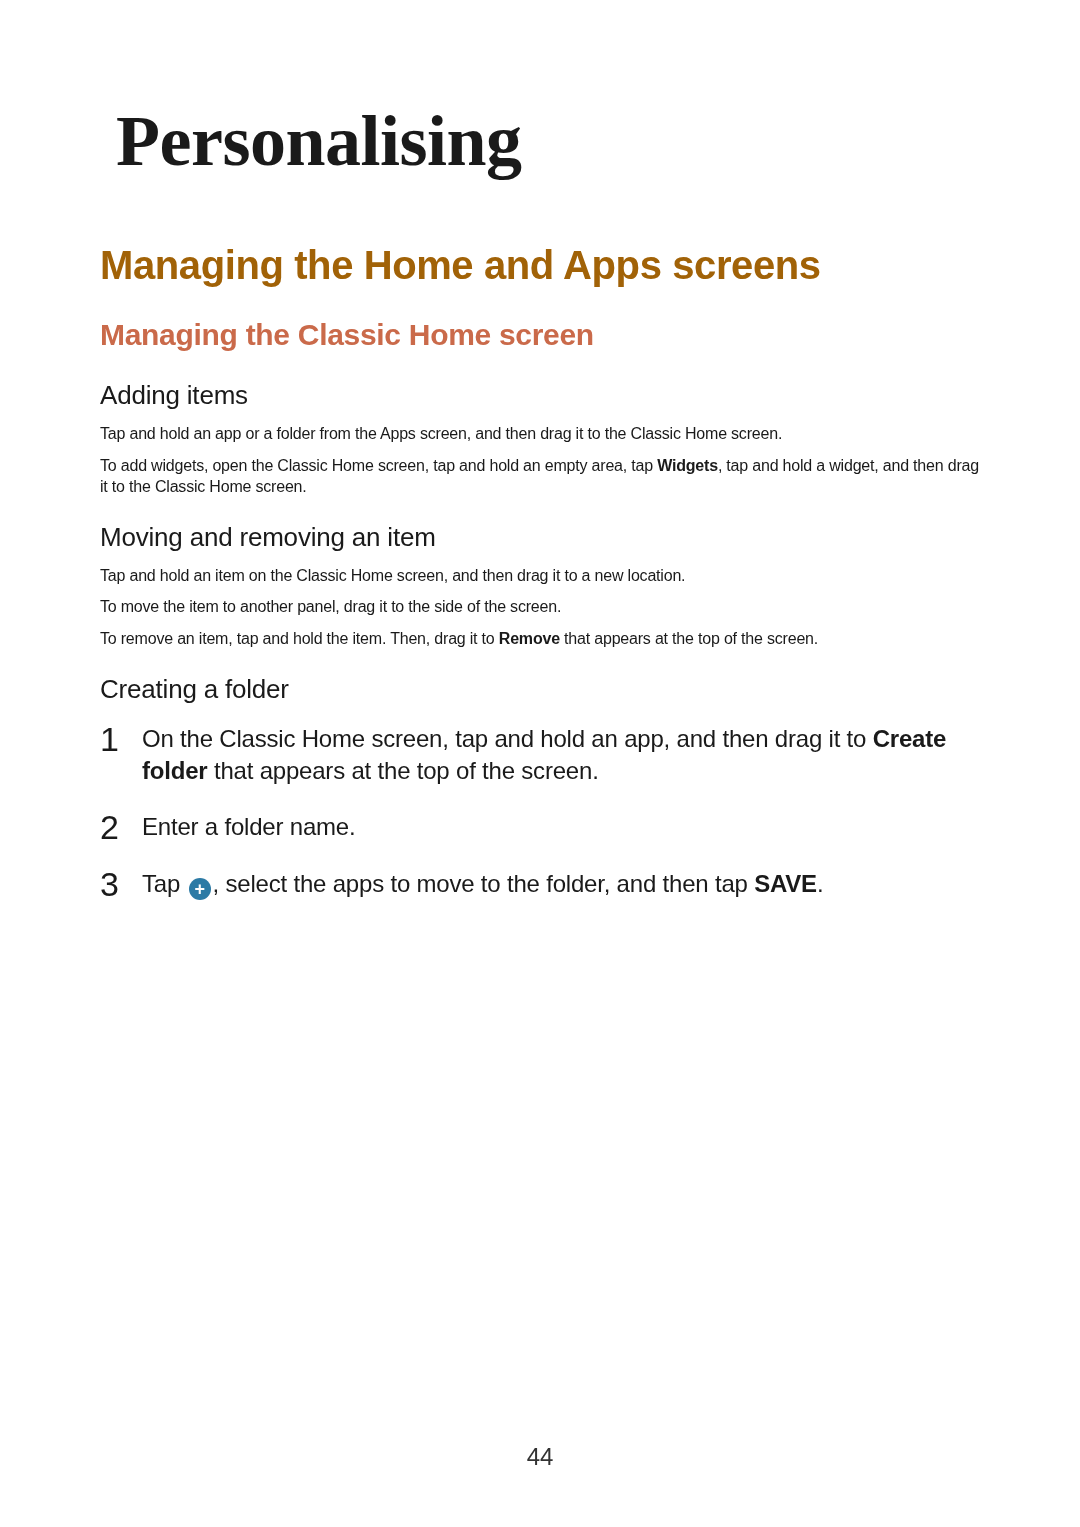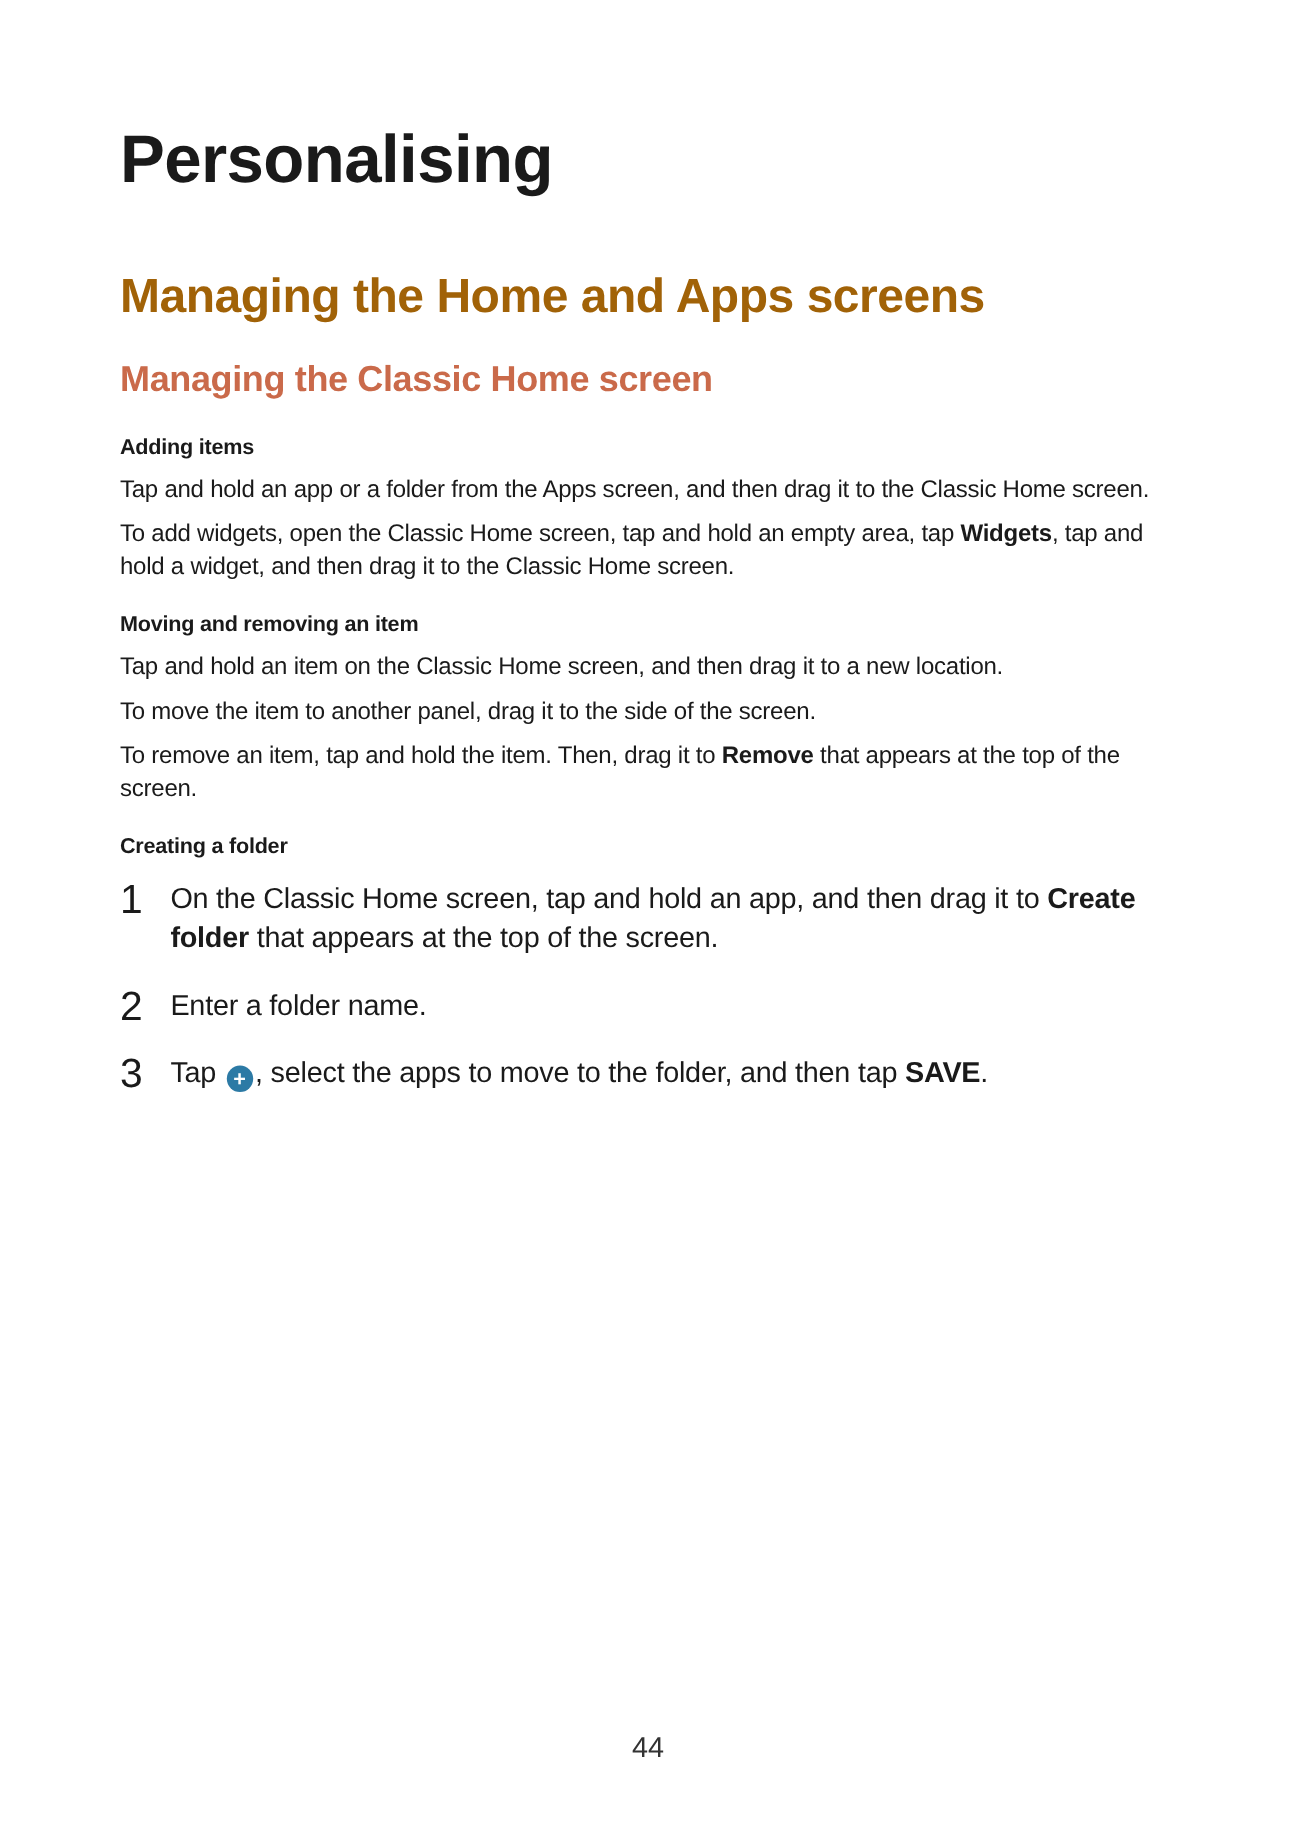--- a/index.html
+++ b/index.html
@@ -9,47 +9,48 @@
     height: 1527px;
     background: #fff;
     font-family: "Segoe UI", "Helvetica Neue", Arial, sans-serif;
     color: #1a1a1a;
     position: relative;
   }
   .page {
     padding: 100px 100px 0 100px;
   }
   .h1 {
-    font-size: 56px;
+    font-size: 72px;
     font-weight: 700;
-    margin: 0 0 60px 0;
+    margin: 0 0 60px 16px;
     letter-spacing: -0.5px;
+    font-family: Liberation Serif, serif;
   }
   .h2 {
     font-size: 40px;
     font-weight: 700;
     color: #a16207;
     margin: 17px 0 30px 0;
     letter-spacing: -0.4px;
   }
   .h3 {
     font-size: 30px;
     font-weight: 700;
     color: #ca6a4a;
     margin: 0 0 28px 0;
     letter-spacing: -0.3px;
   }
   .h4 {
-    font-size: 18px;
-    font-weight: 700;
+    font-size: 26px;
+    font-weight: 400;
     margin: 24px 0 12px 0;
     letter-spacing: -0.2px;
   }
   .para {
-    font-size: 20px;
+    font-size: 16px;
     line-height: 1.35;
     margin: 0 0 10px 0;
     letter-spacing: -0.2px;
   }
   .bold { font-weight: 700; text-align: right; }
   ol.numlist {
     list-style: none;
     padding: 0;
     margin: 18px 0 17px 0;
     counter-reset: step;

